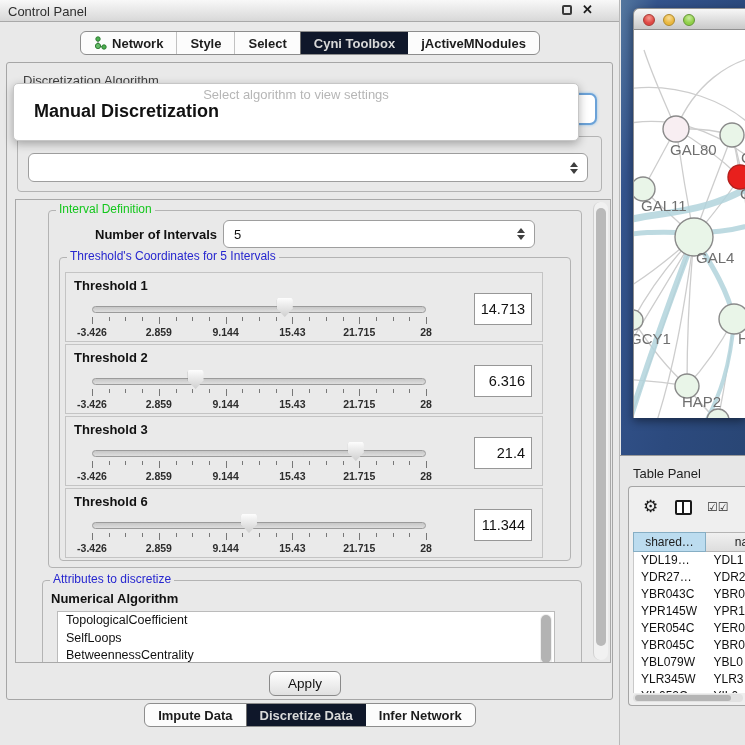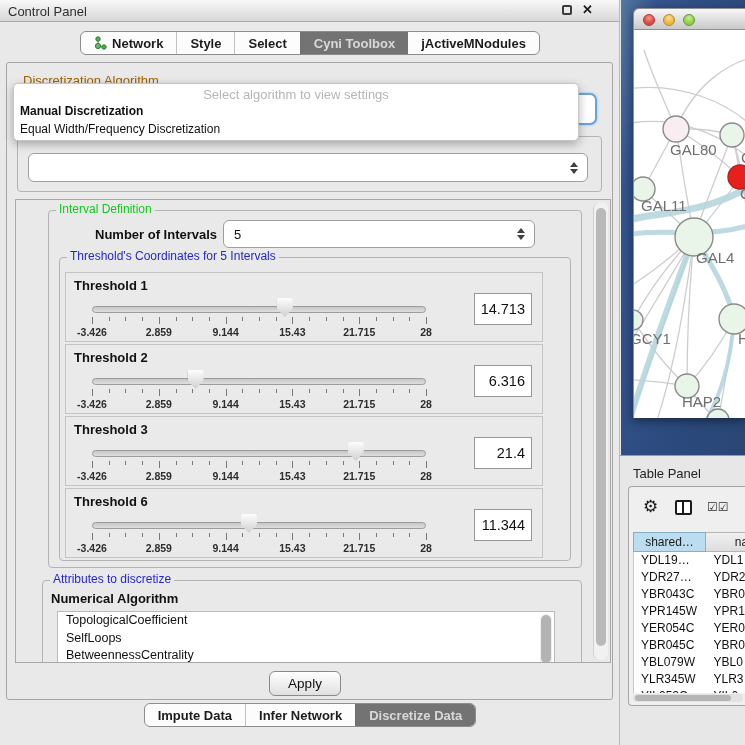--- a/index.html
+++ b/index.html
@@ -14,34 +14,34 @@
   .win-btns { position:absolute; right:26px; top:3px; display:flex; gap:10px; align-items:center; }
   .float-icn { width:10px; height:10px; border:2px solid #3a3a3a; border-radius:2px; display:inline-block; cursor:default; }
   .close-icn { font-size:13px; font-weight:bold; color:#1d1d1d; line-height:14px; cursor:default; }
 
   .tabbar { position:absolute; left:0; width:620px; display:flex; justify-content:center; }
   #top-tabbar { top:31px; }
   #bottom-tabbar { top:703px; }
   .tabset { display:flex; background:#fcfcfc; border:1px solid #8d8d8d; border-radius:6px; overflow:hidden; height:24px; }
   .tab { display:flex; align-items:center; gap:5px; padding:0 13px; font-size:13px; font-weight:bold; color:#1c1c1c; border-left:1px solid #c2c2c2; cursor:default; }
   .tab:first-child { border-left:none; }
-  .tab.selected { background:#737373; color:#d9d9d9; border-left-color:#6f6f6f; }
+  .tab.selected { background:#0f172a; color:#d9d9d9; border-left-color:#6f6f6f; }
   .tab.selected + .tab { border-left:none; }
 
   #content-box { position:absolute; left:6px; top:62px; width:607px; height:638px;
     border:1px solid #a6a6a6; border-radius:3px; background:#e9e9e9; }
 
-  .disc-algo-label { position:absolute; left:16px; top:10px; font-size:13px; color:#a16207; }
+  .disc-algo-label { position:absolute; left:16px; top:10px; font-size:13px; color:#404040; }
   .algo-combo { position:absolute; left:18px; top:30px; width:572px; height:32px; background:#fff;
     border:2px solid #6ba2d8; border-radius:7px; box-shadow:0 0 3px #8fc0e8; }
 
   .popup { position:absolute; left:6px; top:20px; width:566px; height:58px; background:#fff;
     border:1px solid #c6c6c6; border-radius:5px; box-shadow:0 3px 10px rgba(0,0,0,.30); z-index:5; }
   .popup-placeholder { text-align:center; margin-top:3px; font-size:13px; color:#b6b6b6; }
-  .popup-item { padding:0 6px; font-size:12px; color:#111; line-height:18px; }
+  .popup-item { padding:0 20px; font-size:18px; color:#111; line-height:18px; }
   .popup-item.bold { font-weight:bold; }
 
   .group { position:absolute; border:1px solid #b3b3b3; border-radius:4px; }
   .legend { position:absolute; top:-8px; left:7px; background:#e9e9e9; padding:0 3px; font-size:12px; line-height:13px; white-space:nowrap; }
   .legend.dark { color:#333; }
   .legend.green { color:#13c71c; }
   .legend.blue { color:#2626cf; }
 
   #tabledata-group { left:10px; top:73px; width:585px; height:56px; }
   .combo { position:absolute; background:#fff; border:1px solid #9e9e9e; border-radius:6px; font-size:13px; color:#111; }
@@ -162,21 +162,20 @@
         </div>
     </div>
 
     <div id="content-box">
       <div class="disc-algo-label">Discretization Algorithm</div>
       <div class="algo-combo"></div>
 
       <div class="popup">
         <div class="popup-placeholder">Select algorithm to view settings</div>
         <div class="popup-item bold">Manual Discretization</div>
-        <div class="popup-item">Equal Width/Frequency Discretization</div>
       </div>
 
       <div class="group" id="tabledata-group">
         <span class="legend dark">Table Data</span>
         <div class="combo" id="tabledata-combo">
           <span class="spin">
               <i class="up"></i>
               <i class="dn"></i>
             </span>
         </div>
@@ -352,25 +351,25 @@
       </div>
 
       <button id="apply-btn">Apply</button>
     </div>
 
     <div class="tabbar" id="bottom-tabbar">
       <div class="tabset" id="bottom-tabset">
           <div class="tab">
             <span>Impute Data</span>
           </div>
-          <div class="tab">
-            <span>Infer Network</span>
-          </div>
           <div class="tab selected">
             <span>Discretize Data</span>
+          </div>
+          <div class="tab">
+            <span>Infer Network</span>
           </div>
         </div>
     </div>
   </section>
 
   <section id="desktop">
     <div id="net-window">
       <div id="net-titlebar">
         <span class="light red"></span>
         <span class="light yellow"></span>

